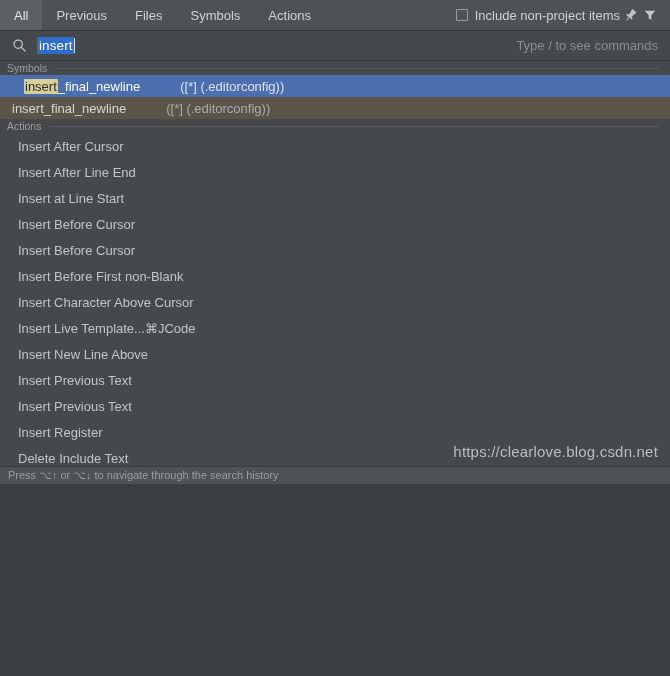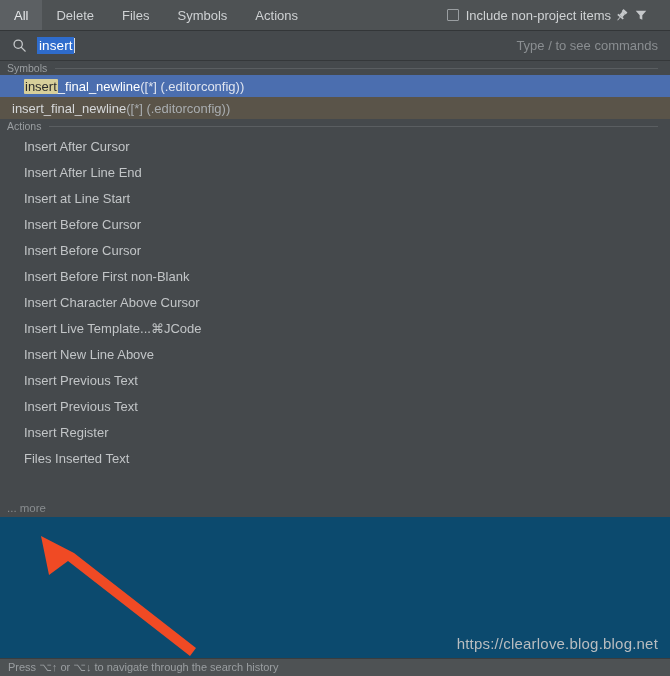--- a/index.html
+++ b/index.html
@@ -3,22 +3,22 @@
 <meta charset="utf-8">
 <style>
   html, body {
     margin: 0;
     padding: 0;
     background: #3c3f41;
   }
   #app {
     position: relative;
     width: 670px;
-    height: 676px;
-    background: #0c4a6e;
+    height: 484px;
+    background: #be185d;
     font-family: "Liberation Sans", sans-serif;
     overflow: hidden;
     color: #bbbbbb;
     -webkit-font-smoothing: antialiased;
   }
 
   
   .tabbar {
     position: relative;
     display: flex;
@@ -38,21 +38,21 @@
     white-space: nowrap;
   }
   .tab.active {
     background: #5c6063;
     color: #e6e8ea;
   }
   .tabbar-right {
     margin-left: auto;
     display: flex;
     align-items: center;
-    padding-right: 19px;
+    padding-right: 10px;
     gap: 0;
   }
   .chk-wrap {
     display: flex;
     align-items: center;
     gap: 7px;
     cursor: default;
   }
   .chkbox {
     width: 12px;
@@ -142,34 +142,34 @@
     height: 22px;
     padding-left: 24px;
     padding-right: 12px;
     font-size: 13px;
     color: #c2c5c7;
     white-space: nowrap;
     box-sizing: border-box;
   }
   .row.selected { background: #4b6eaf; color: #ffffff; }
   .row.hovered  { background: #5a5449; color: #d6d8da; padding-left: 12px; }
-  .row .dim { color: #a9adb0; }
+  .row .dim { color: #a9adb0; margin-left: 40px; }
   .row.selected .dim { color: #dfe4ef; }
   .match {
     background: #d8cf9a;
     color: #2b2b2b;
     padding: 0 1px;
     border-radius: 1px;
   }
 
   .actionrow {
     display: flex;
     align-items: center;
     height: 26px;
-    padding-left: 24px;
+    padding-left: 18px;
     padding-right: 12px;
     font-size: 13px;
     color: #c2c5c7;
     white-space: nowrap;
     box-sizing: border-box;
   }
 
   .more {
     padding-left: 7px;
     height: 18px;
@@ -216,21 +216,21 @@
 </head>
 <body>
 
 <div id="app">
 
   <div class="tabbar">
     <div class="tab active">
       <span>All</span>
     </div>
     <div class="tab">
-      <span>Delete</span>
+      <span>Previous</span>
     </div>
     <div class="tab">
       <span>Files</span>
     </div>
     <div class="tab">
       <span>Symbols</span>
     </div>
     <div class="tab">
       <span>Actions</span>
     </div>
@@ -327,35 +327,35 @@
     <div class="actionrow">
         <span>Insert Previous Text</span>
       </div>
     <div class="actionrow">
         <span>Insert Previous Text</span>
       </div>
     <div class="actionrow">
         <span>Insert Register</span>
       </div>
     <div class="actionrow">
-        <span>Files Inserted Text</span>
+        <span>Delete Include Text</span>
       </div>
 
     <div class="more">
       <span>... more</span>
     </div>
   </div>
 
   <div class="arrow-layer">
     <svg width="670" height="676" viewBox="0 0 670 676">
       <g fill="#f04a24">
         <polygon points="41,536 74,553 196,648 190,656 68,561 49,575 41,536"></polygon>
       </g>
     </svg>
   </div>
 
-  <div class="watermark">https://clearlove.blog.blog.net</div>
+  <div class="watermark">https://clearlove.blog.csdn.net</div>
 
   <div class="statusbar">
     <span>Press ⌥↑ or ⌥↓ to navigate through the search history</span>
   </div>
 
 </div>
 
 </body></html>

